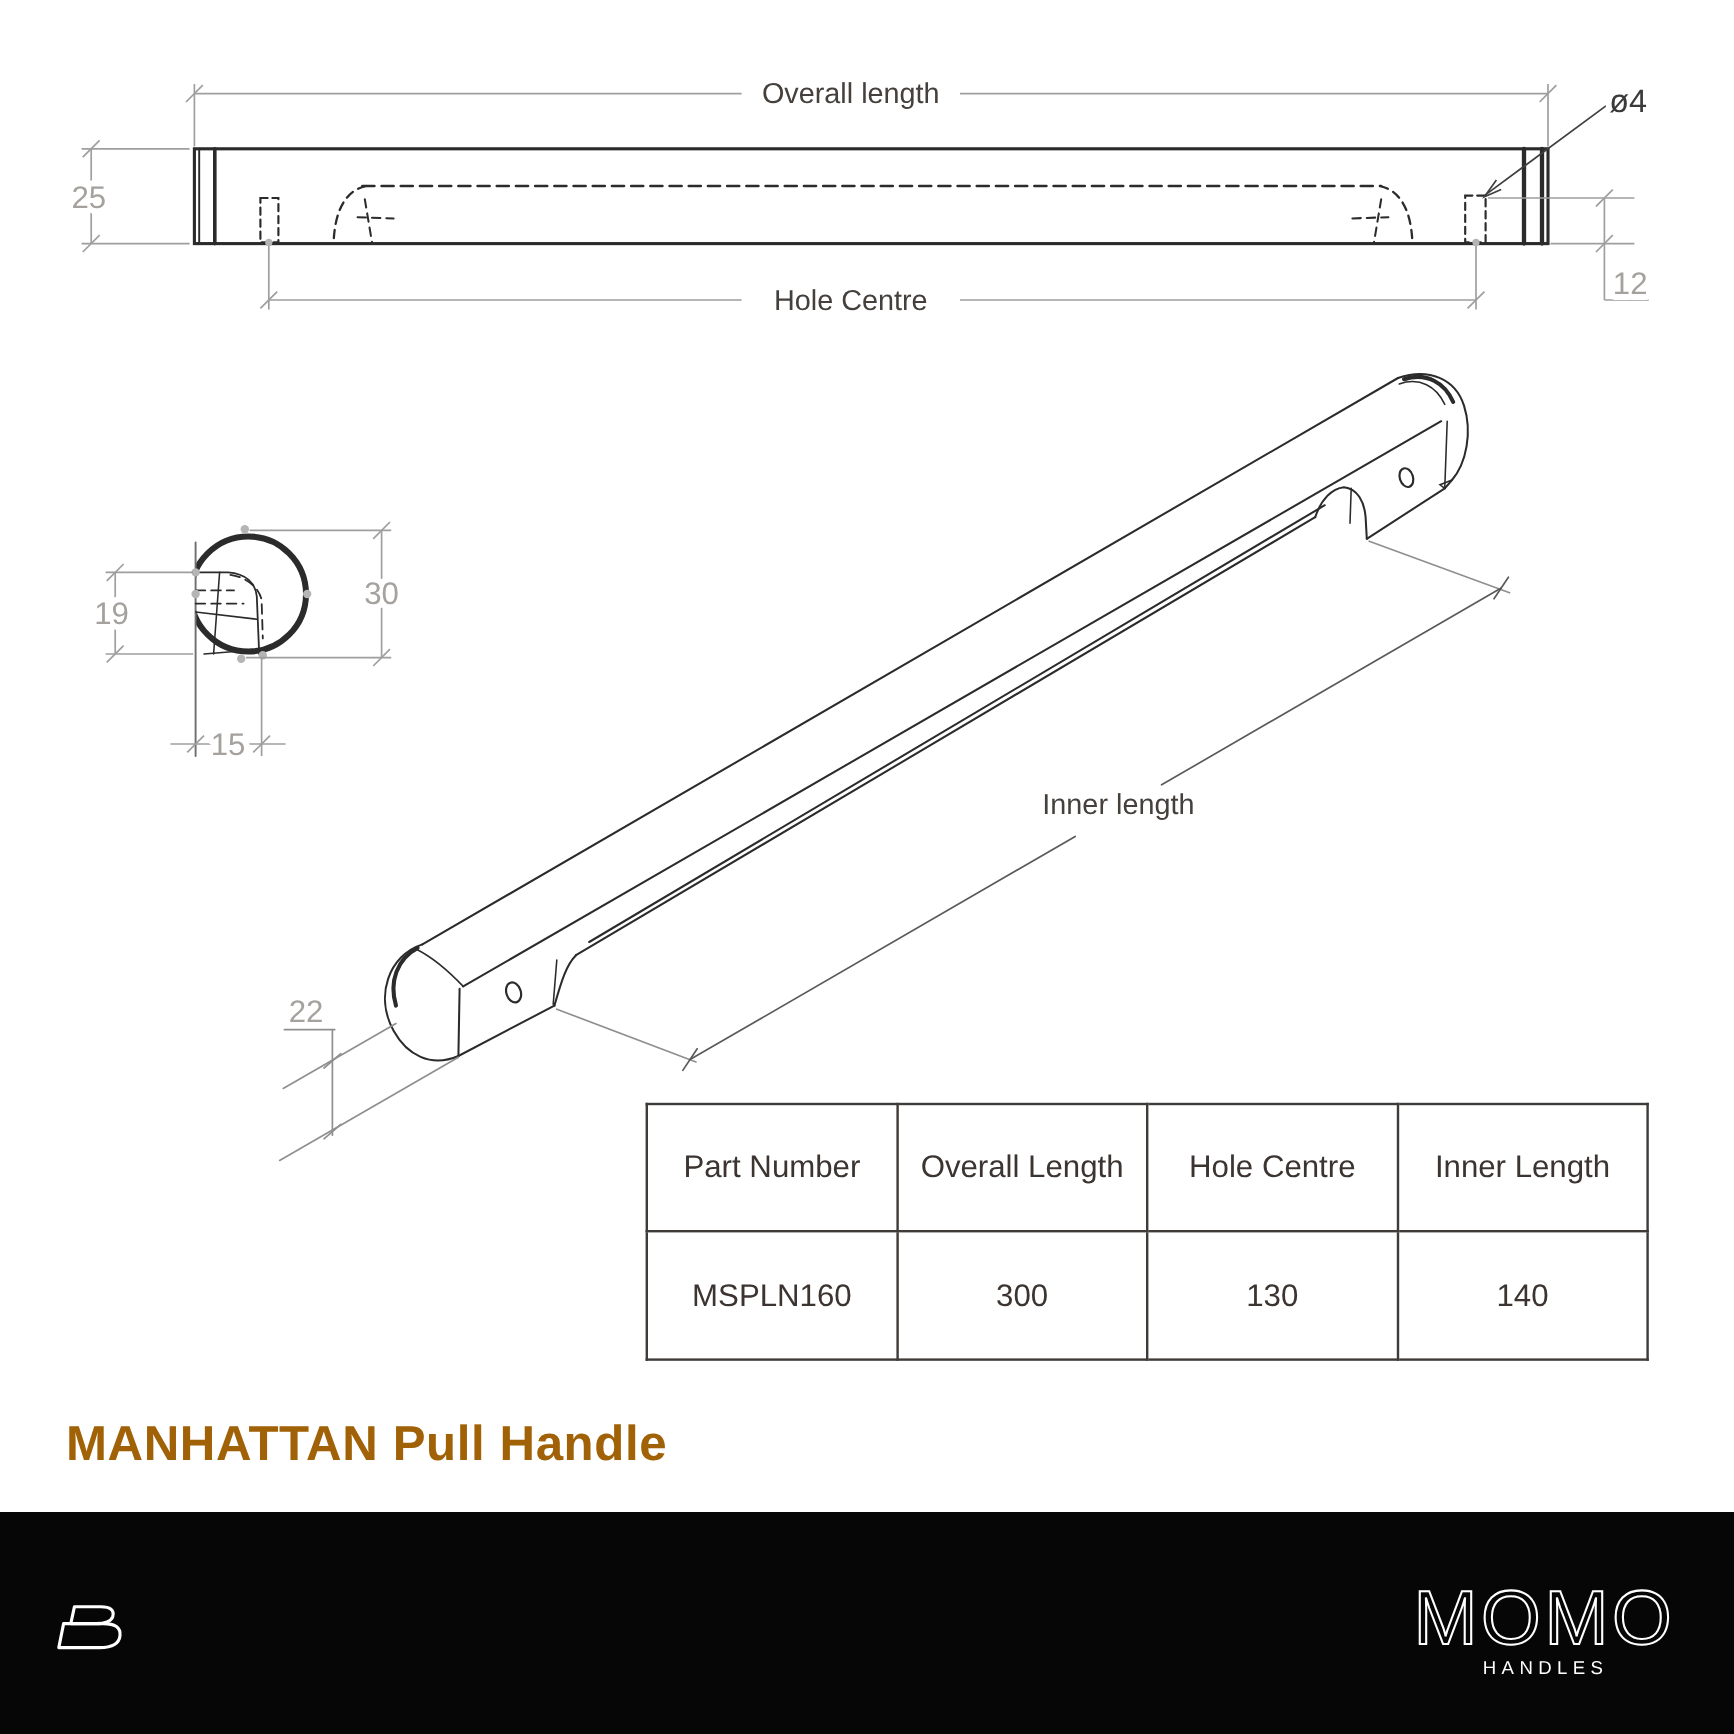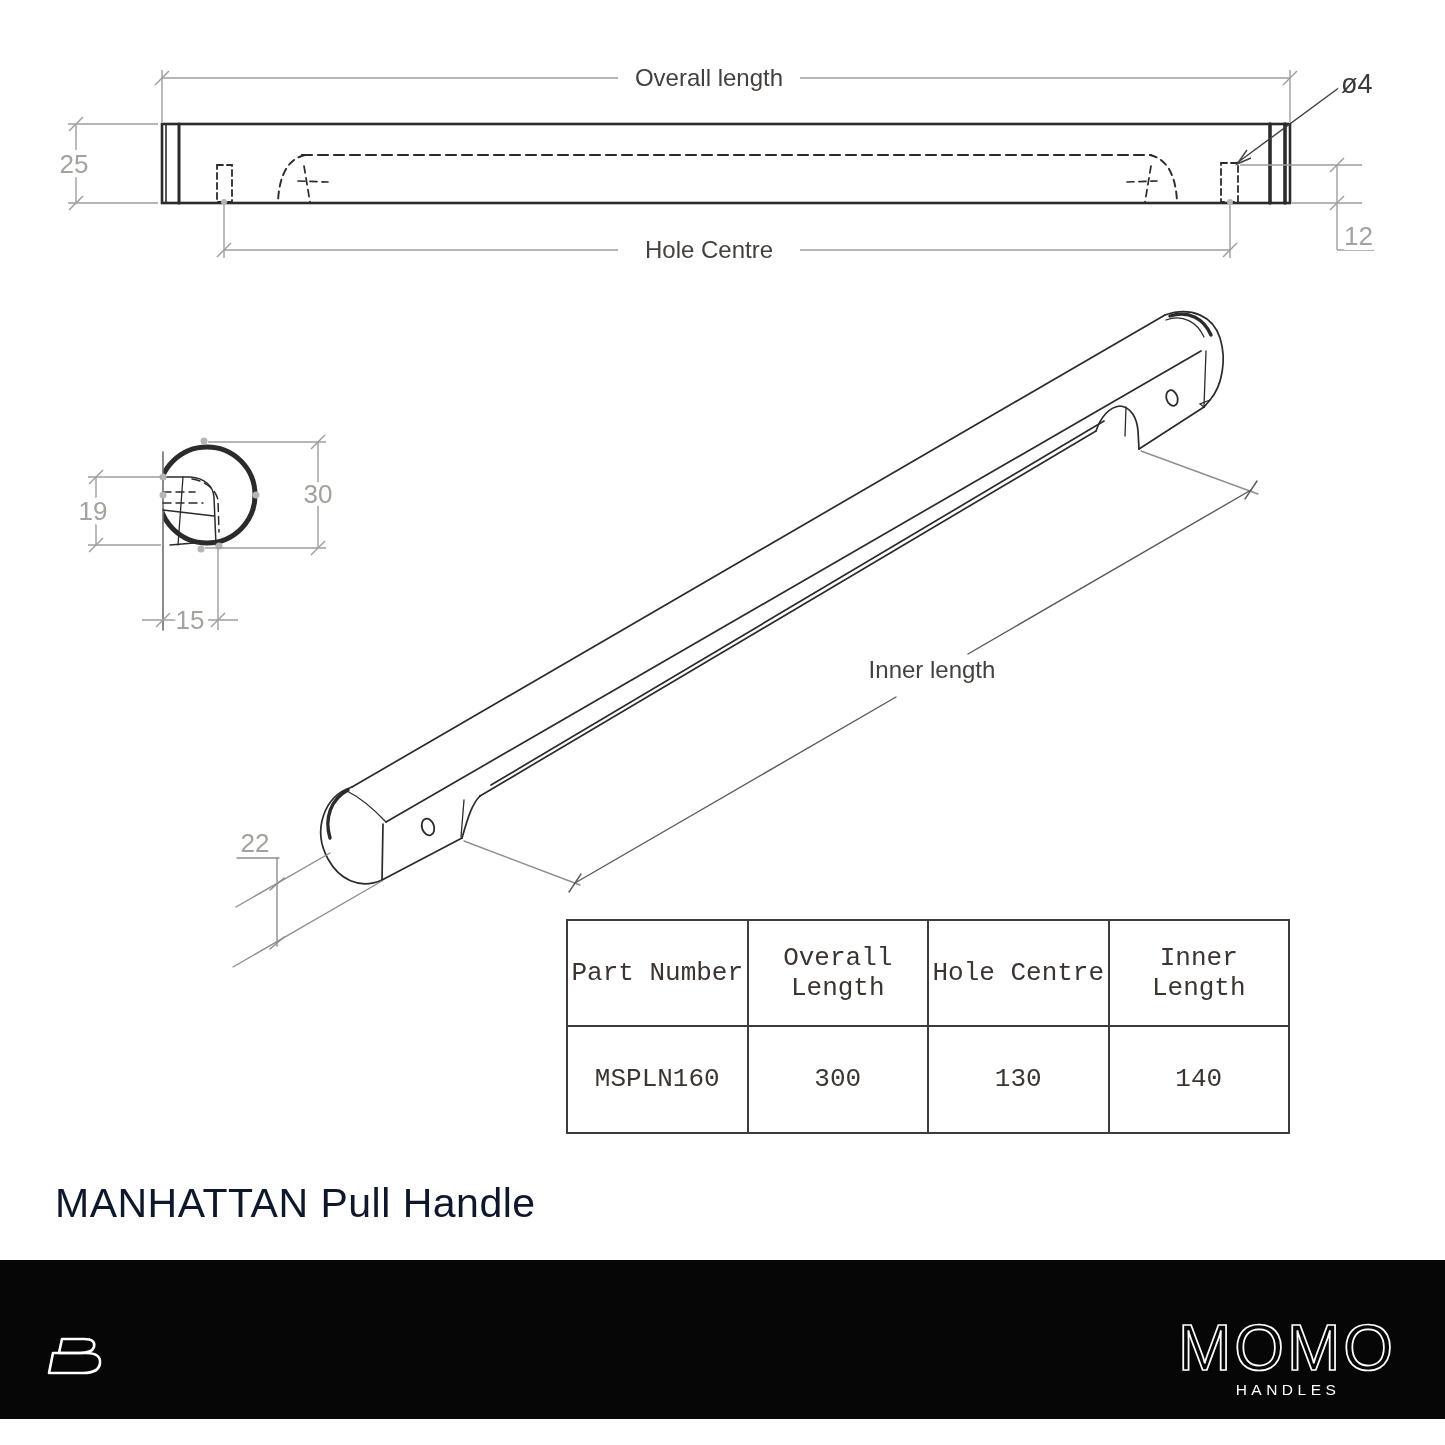--- a/index.html
+++ b/index.html
@@ -4,27 +4,27 @@
 <style>
   html,body{margin:0;padding:0;background:#ffffff;}
   .page{position:relative;width:1445px;height:1445px;background:#ffffff;overflow:hidden;
         font-family:"Liberation Sans", sans-serif;}
   svg text{font-family:"Liberation Sans", sans-serif;}
   .halo{paint-order:stroke;stroke:#ffffff;stroke-width:10px;stroke-linejoin:round;}
   .dim-num{fill:#a5a19d;font-size:26px;}
   .dim-label{fill:#45403c;font-size:24px;}
   .dia-label{fill:#3a3a3a;font-size:27px;}
 
-  .spec-table{position:absolute;left:566px;top:919px;width:724px;height:215px;
-              border-collapse:collapse;table-layout:fixed;font-family:Liberation Mono, monospace;}
+  .spec-table{position:absolute;left:538px;top:919px;width:836px;height:215px;
+              border-collapse:collapse;table-layout:fixed;}
   .spec-table td{border:2px solid #3f3b38;text-align:center;vertical-align:middle;
                  font-size:26px;color:#3b3430;padding:0;}
-  .page-title{position:absolute;left:55px;top:1180px;font-size:41px;font-weight:normal;
-              color:#0f172a;letter-spacing:0.5px;white-space:nowrap;text-align:right;}
-  .footer{position:absolute;left:0;top:1260px;width:1445px;height:159px;background:#060606;}
+  .page-title{position:absolute;left:55px;top:1180px;font-size:41px;font-weight:bold;
+              color:#a16207;letter-spacing:0.5px;white-space:nowrap;text-align:right;}
+  .footer{position:absolute;left:0;top:1260px;width:1445px;height:185px;background:#060606;}
 </style>
 </head>
 <body>
 
 <div class="page">
 
   <svg width="1445" height="1260" viewBox="0 0 1445 1260">
 
     <g fill="none" stroke-linecap="round">
 

